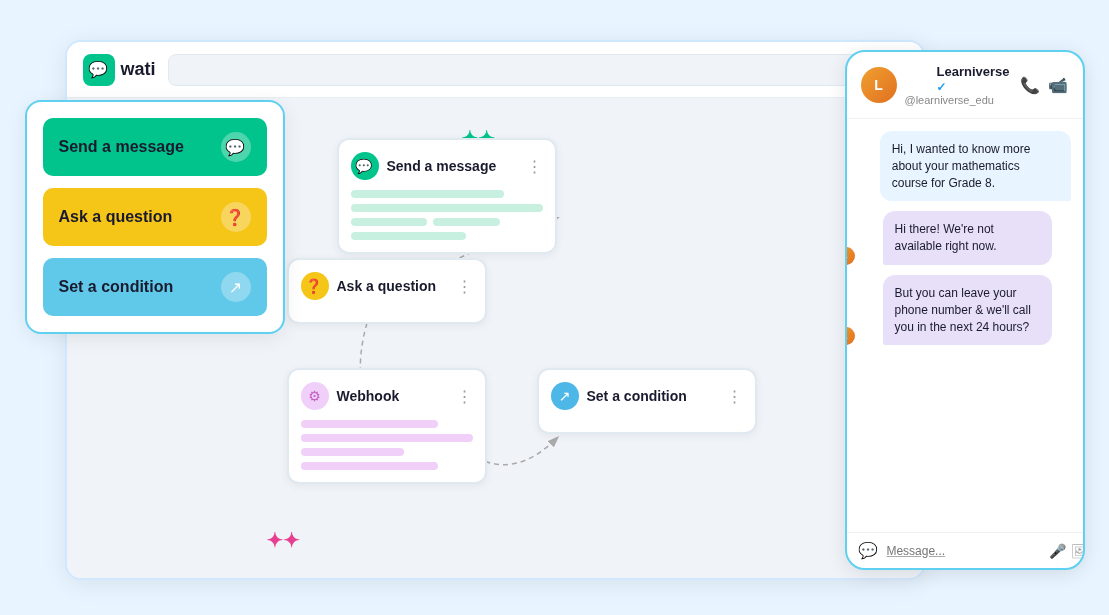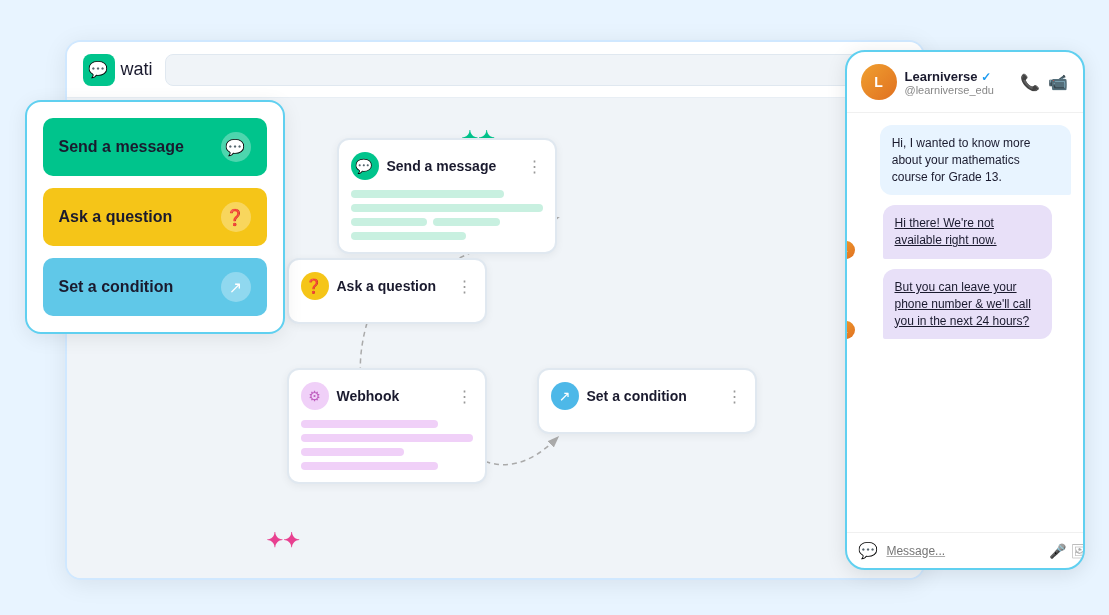--- a/index.html
+++ b/index.html
@@ -57,21 +57,21 @@
       border-radius: 8px;
       display: flex;
       align-items: center;
       justify-content: center;
       color: white;
       font-size: 16px;
     }
 
     .logo-text {
       font-size: 18px;
-      font-weight: 400;
+      font-weight: 700;
       color: #1a1a2e;
     }
 
     .browser-address-bar {
       flex: 1;
       height: 32px;
       background: #f0f4f8;
       border-radius: 8px;
       border: 1px solid #e0e8f0;
     }
@@ -318,20 +318,21 @@
     }
 
     .chat-header-info {
       flex: 1;
     }
 
     .chat-name {
       font-size: 13px;
       font-weight: 700;
       color: #1a1a2e;
+      margin-left: 32px;
     }
 
     .chat-handle {
       font-size: 11px;
       color: #888;
     }
 
     .chat-verified {
       color: #1d9bf0;
       font-size: 12px;
@@ -367,21 +368,20 @@
       align-self: flex-end;
       border-radius: 12px 12px 2px 12px;
     }
 
     .bubble-bot {
       background: #e8e0f8;
       color: #1a1a2e;
       align-self: flex-start;
       border-radius: 12px 12px 12px 2px;
       position: relative;
-      text-decoration: underline;
     }
 
     .bot-avatar-small {
       position: absolute;
       left: -22px;
       bottom: 0;
       width: 18px;
       height: 18px;
       border-radius: 50%;
       background: linear-gradient(135deg, #f0a030, #e07020);
@@ -532,21 +532,21 @@
       </div>
       <div class="chat-header-actions">
         <span>📞</span>
         <span>📹</span>
       </div>
     </div>
 
     <div class="chat-messages">
 
       <div class="chat-bubble bubble-user">
-        Hi, I wanted to know more about your mathematics course for Grade 13.
+        Hi, I wanted to know more about your mathematics course for Grade 8.
       </div>
 
       <div style="position:relative; padding-left: 24px;">
         <div class="bot-avatar-small">L</div>
         <div class="chat-bubble bubble-bot">
           Hi there! We're not available right now.
         </div>
       </div>
 
       <div style="position:relative; padding-left: 24px;">

